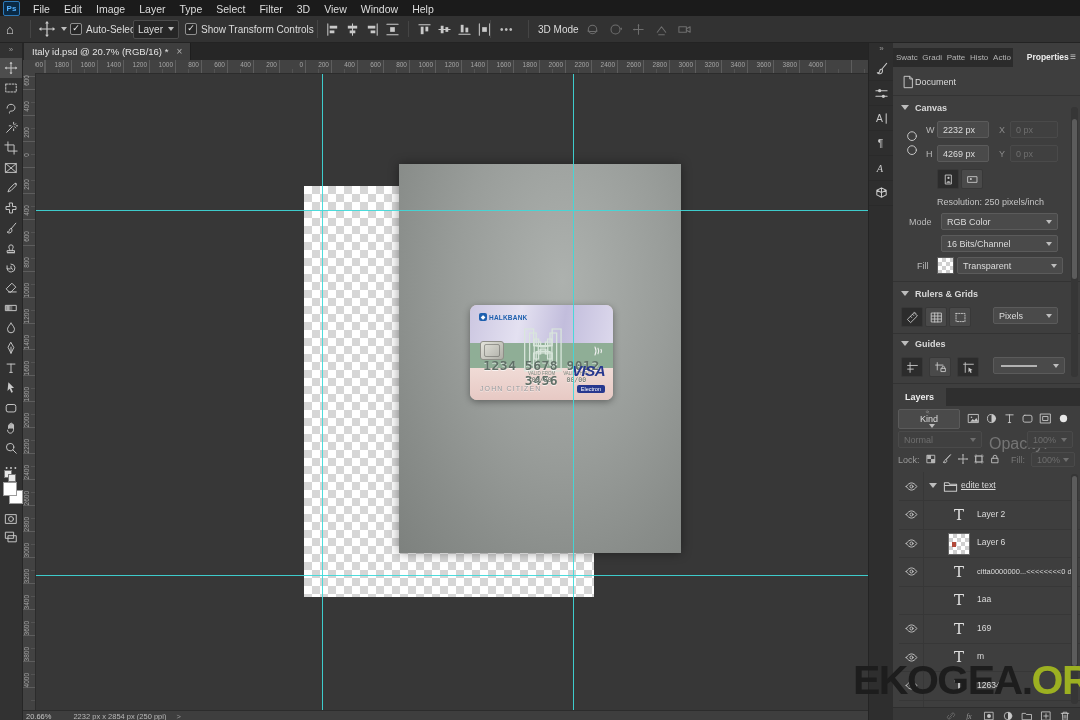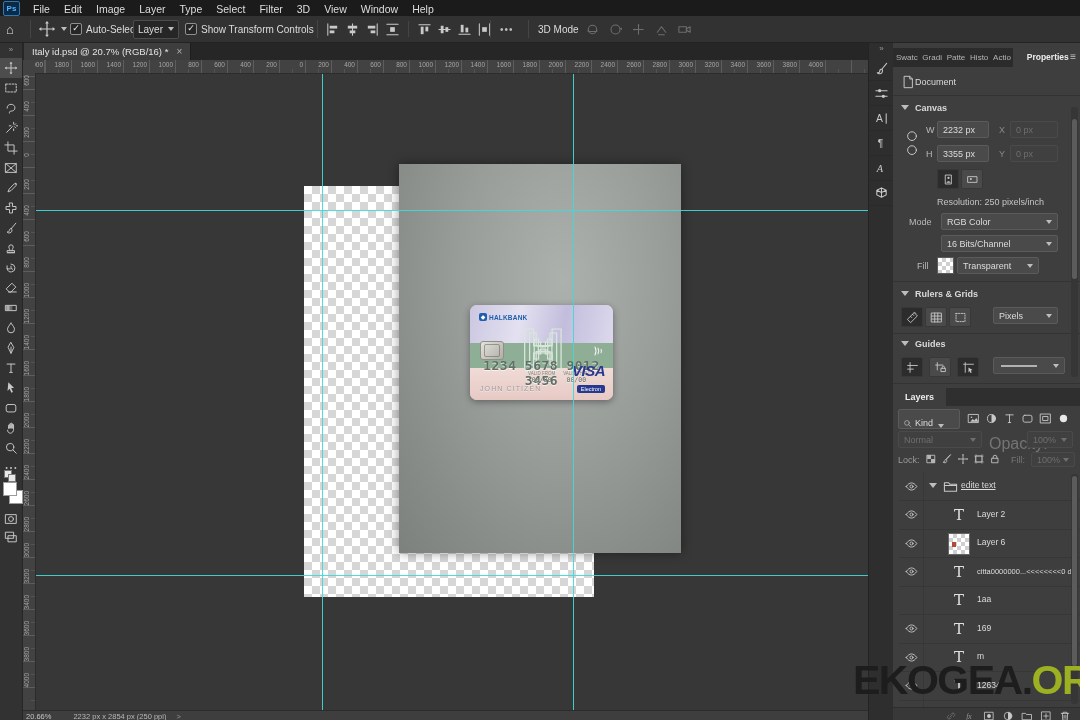--- a/index.html
+++ b/index.html
@@ -141,21 +141,21 @@
   #props-thumb{position:absolute;left:1px;top:12px;width:5px;height:160px;background:#5c5c5c;border-radius:3px;}
 
   
   #layers{position:absolute;left:0;top:346px;width:187px;height:332px;background:#3e3e3e;}
   #layers-head{position:absolute;left:0;top:0;width:187px;height:18px;background:#2f2f2f;padding-left:40px;}
   #layers-tab{position:absolute;left:0;top:0;height:18px;background:#3e3e3e;color:#ededed;font-size:9px;font-weight:bold;
       padding:0 12px;line-height:18px;}
   #layers-menu{position:absolute;right:5px;top:4px;color:#c0c0c0;font-size:10px;}
   #kindrow{position:absolute;left:0;top:20px;width:187px;height:20px;}
   #kind-dd{position:absolute;left:5px;top:1px;width:62px;height:20px;background:#4a4a4a;border:1px solid #5b5b5b;border-radius:2px;
-      display:flex;align-items:flex-end;color:#dcdcdc;font-size:9px;padding:0 4px;box-sizing:border-box;}
+      display:flex;align-items:center;color:#dcdcdc;font-size:9px;padding:0 4px;box-sizing:border-box;flex-direction:column;}
   .krow-icon{position:absolute;top:2px;width:16px;height:16px;display:flex;align-items:center;justify-content:center;}
   .krow-icon svg{width:13px;height:13px;}
   #blendrow{position:absolute;left:0;top:42px;width:187px;height:20px;}
   #lockrow{position:absolute;left:0;top:64px;width:187px;height:18px;color:#9b9b9b;font-size:9px;}
   .lock-icon{position:absolute;top:1px;width:14px;height:14px;}
   .lock-icon svg{width:12px;height:12px;}
   #layerlist{position:absolute;left:6px;top:84px;width:222px;height:235px;overflow:hidden;}
   .lrow{position:absolute;left:0;width:187px;height:28px;border-bottom:1px solid #373737;}
   .eyebox{position:absolute;left:0;top:0;width:24px;height:28px;border-right:1px solid #373737;
       display:flex;align-items:center;justify-content:center;}
@@ -644,21 +644,21 @@
       <div class="plabel" style="left:33px;top:58px">W</div>
       <div class="field" style="left:44px;top:54px;width:52px">
           <span>2232 px</span>
         </div>
       <div class="plabel" style="left:106px;top:58px;color:#8a8a8a">X</div>
       <div class="field disabled" style="left:117px;top:54px;width:48px">
           <span>0 px</span>
         </div>
       <div class="plabel" style="left:33px;top:82px">H</div>
       <div class="field" style="left:44px;top:78px;width:52px">
-          <span>3355 px</span>
+          <span>4269 px</span>
         </div>
       <div class="plabel" style="left:106px;top:82px;color:#8a8a8a">Y</div>
       <div class="field disabled" style="left:117px;top:78px;width:48px">
           <span>0 px</span>
         </div>
 
       <div class="pbtn active" style="left:44px;top:102px">
         <svg viewBox="0 0 16 16">
             <rect x="4.5" y="2.5" width="7" height="11" class="s"></rect>
             <circle cx="8" cy="6" r="1.4" class="f"></circle>
@@ -677,21 +677,21 @@
       <div class="field" style="left:48px;top:146px;width:117px">
           <span>RGB Color</span>
           <span class="chev"></span>
         </div>
       <div class="field" style="left:48px;top:168px;width:117px">
           <span>16 Bits/Channel</span>
           <span class="chev"></span>
         </div>
       <div class="plabel" style="left:24px;top:194px">Fill</div>
       <div class="abs" style="left:44px;top:190px;width:15px;height:15px;border:1px solid #5b5b5b;background:conic-gradient(#cfcfcf 25%,#fff 0 50%,#cfcfcf 0 75%,#fff 0);background-size:8px 8px"></div>
-      <div class="field" style="left:64px;top:190px;width:82px">
+      <div class="field" style="left:64px;top:190px;width:106px">
           <span>Transparent</span>
           <span class="chev"></span>
         </div>
 
       <div class="sect-div" style="top:214px"></div>
       <div class="sect-head" style="top:222px"><span class="tri"></span><span>Rulers &amp; Grids</span></div>
       <div class="pbtn active" style="left:8px;top:240px">
         <svg viewBox="0 0 16 16">
             <path class="s" d="M2 10l8-8 4 4-8 8zM5.5 6.5 7 8M8 4l1.5 1.5M10.5 1.5 12 3"></path>
           </svg>

